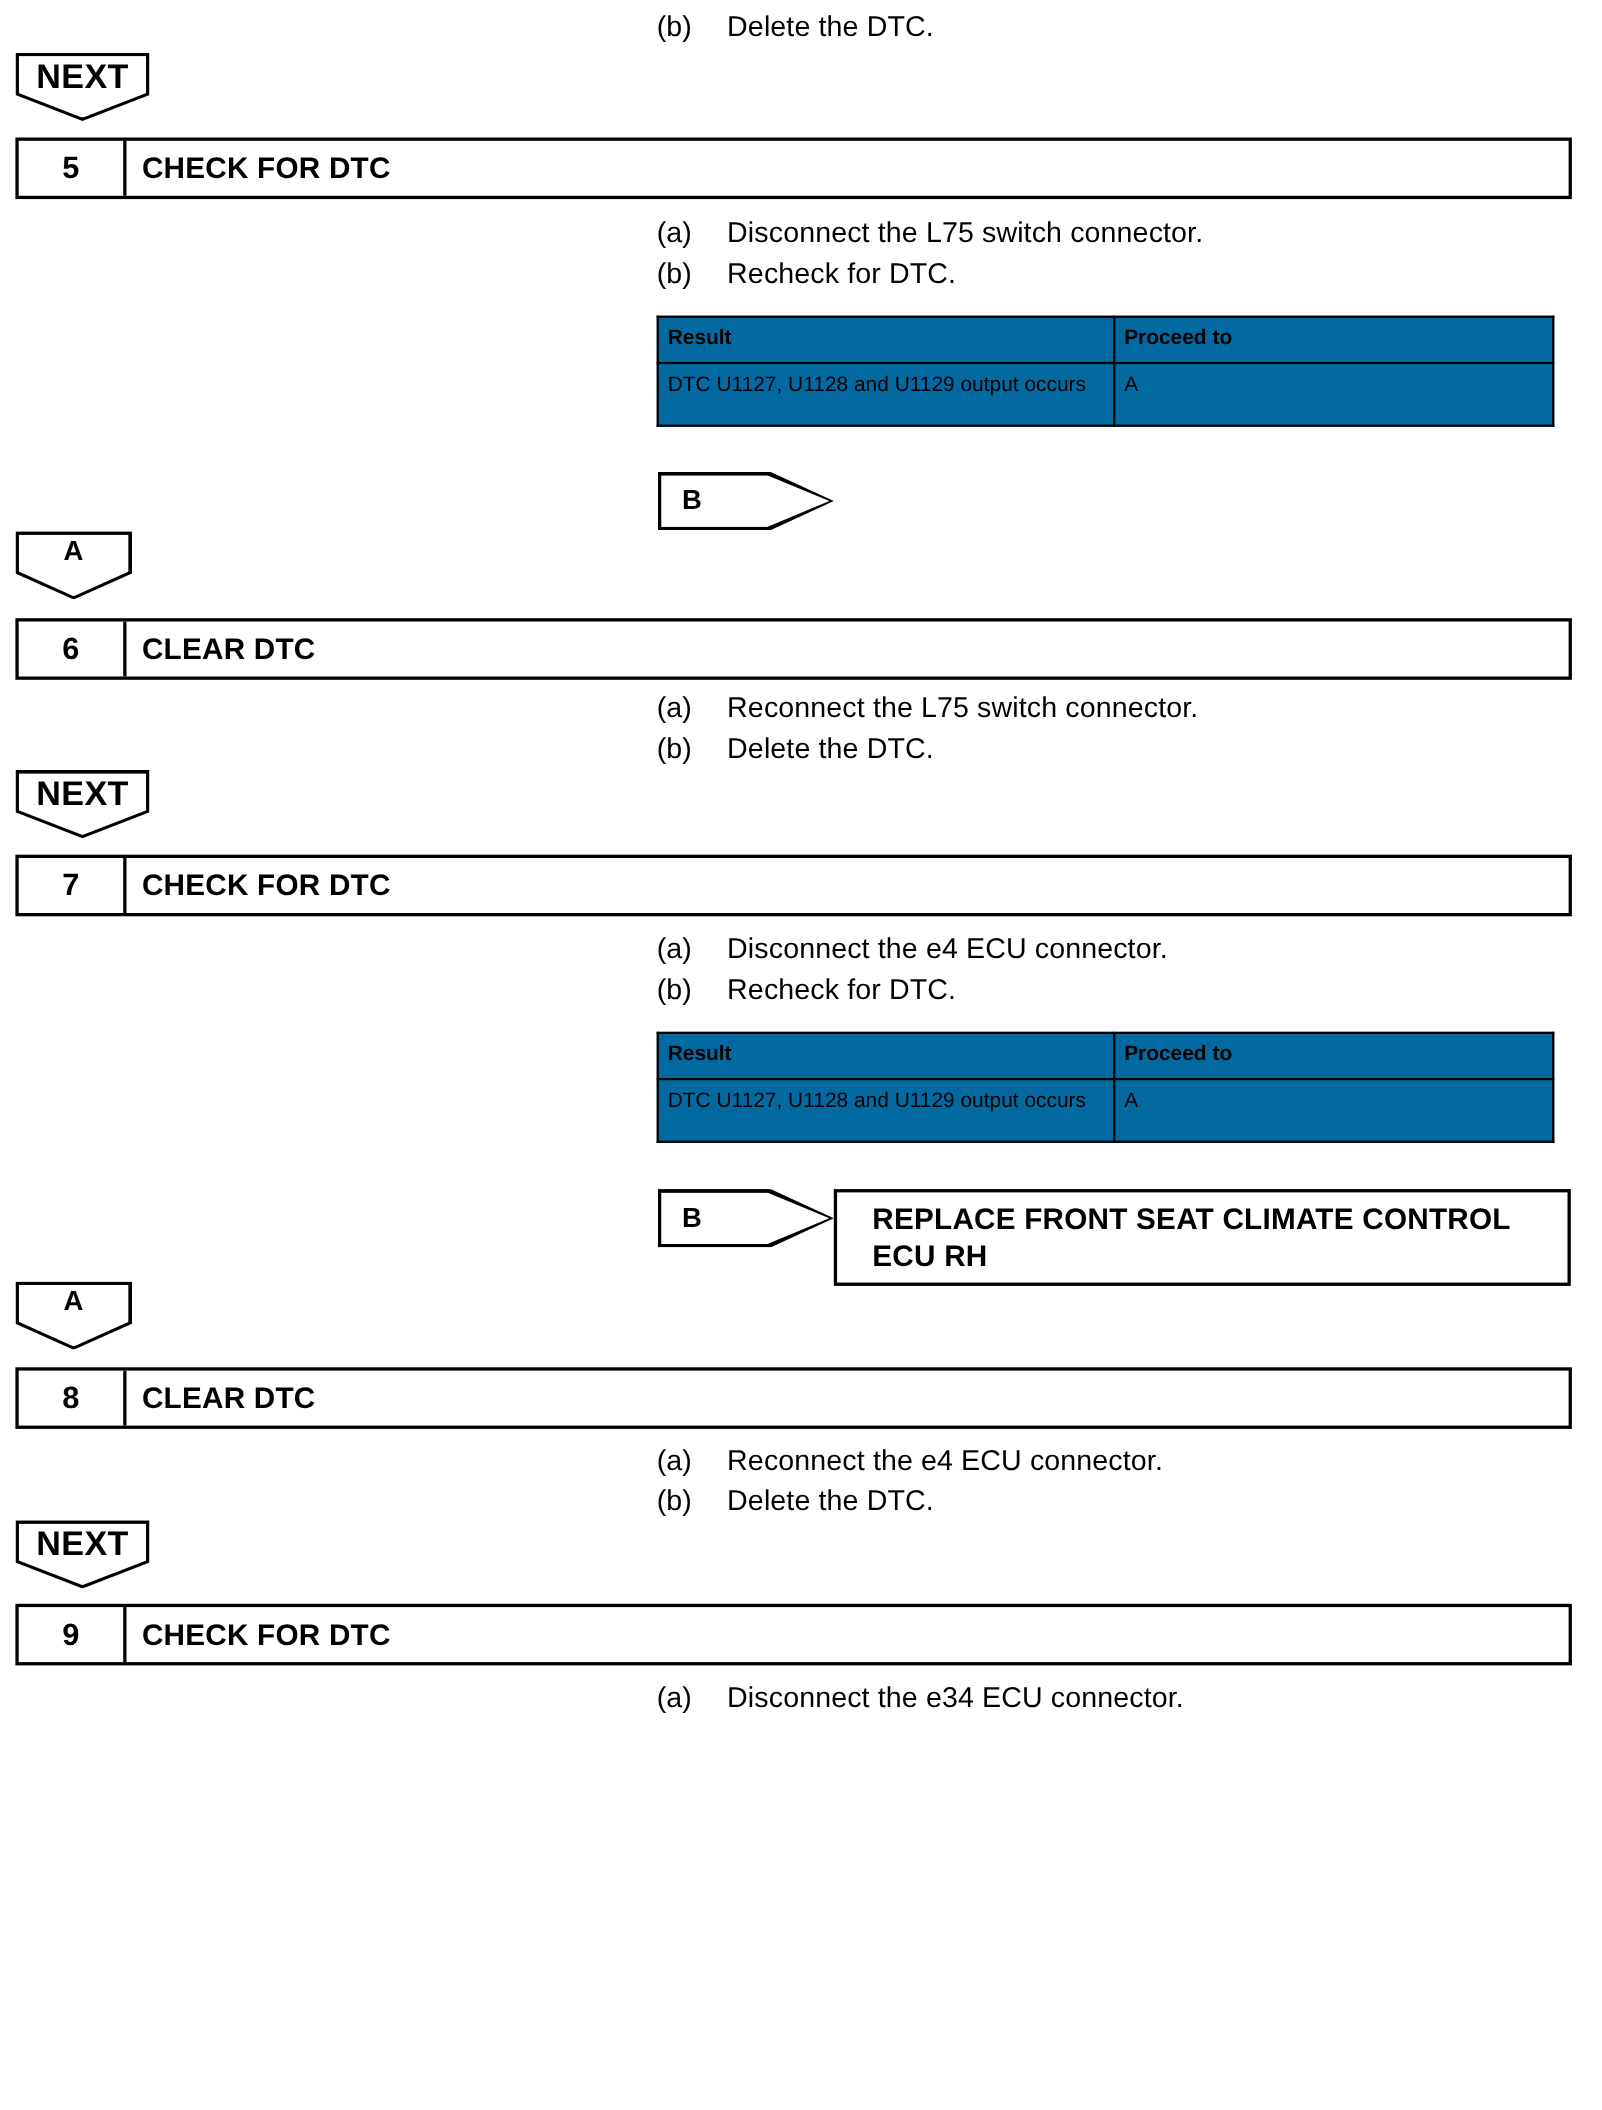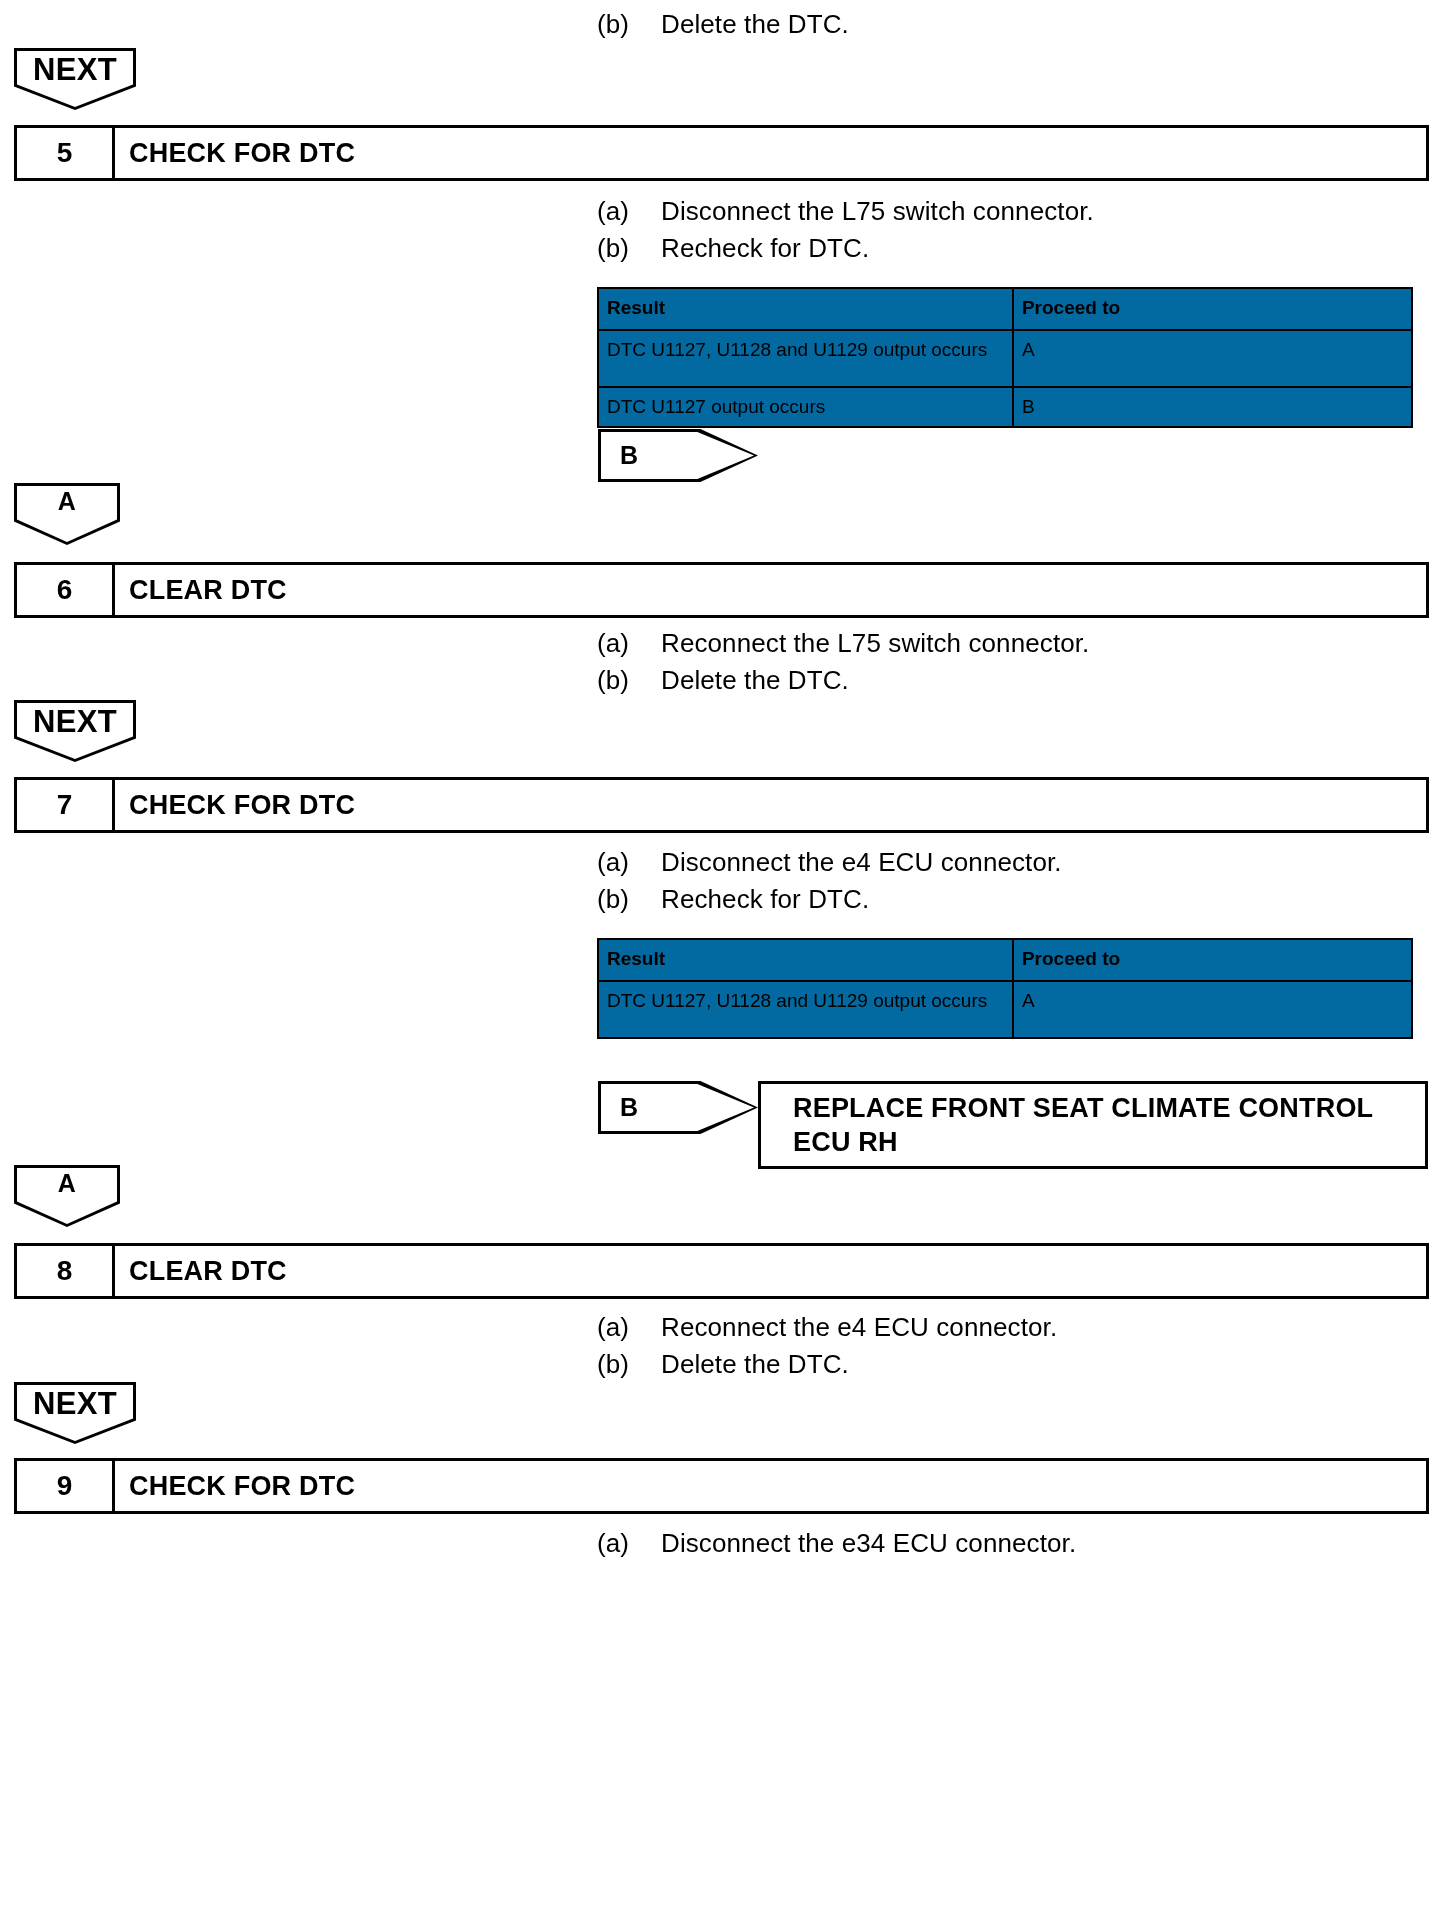--- a/index.html
+++ b/index.html
@@ -239,24 +239,20 @@
     <thead>
       <tr>
         <th class="col-result">Result</th>
         <th class="col-proceed">Proceed to</th>
       </tr>
     </thead>
     <tbody>
       <tr class="tall">
         <td>DTC U1127, U1128 and U1129 output occurs</td>
         <td>A</td>
-      </tr>
-      <tr>
-        <td>DTC U1127 output occurs</td>
-        <td>B</td>
       </tr>
     </tbody>
   </table>
 
   <div class="branch" style="left: 598px; top: 429px; width: 830px;">
     <div class="branch-arrow">
       <div class="abg"></div>
       <div class="afg"></div>
       <div class="alabel">B</div>
     </div>

